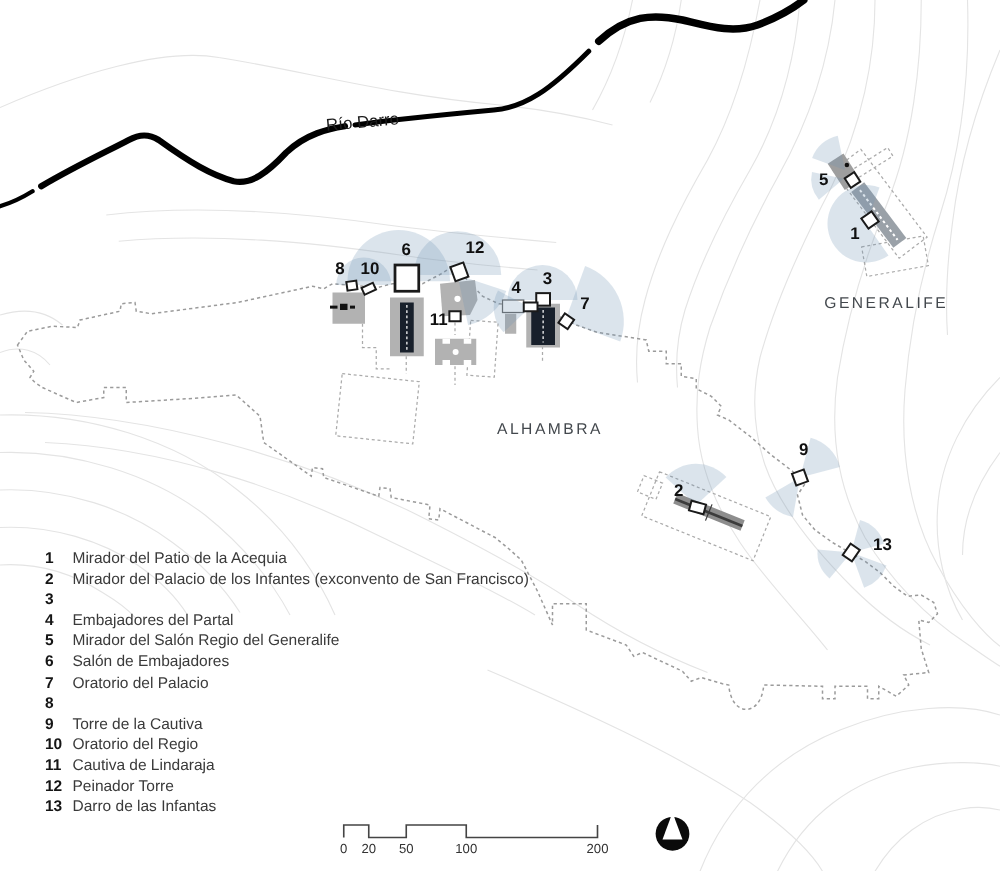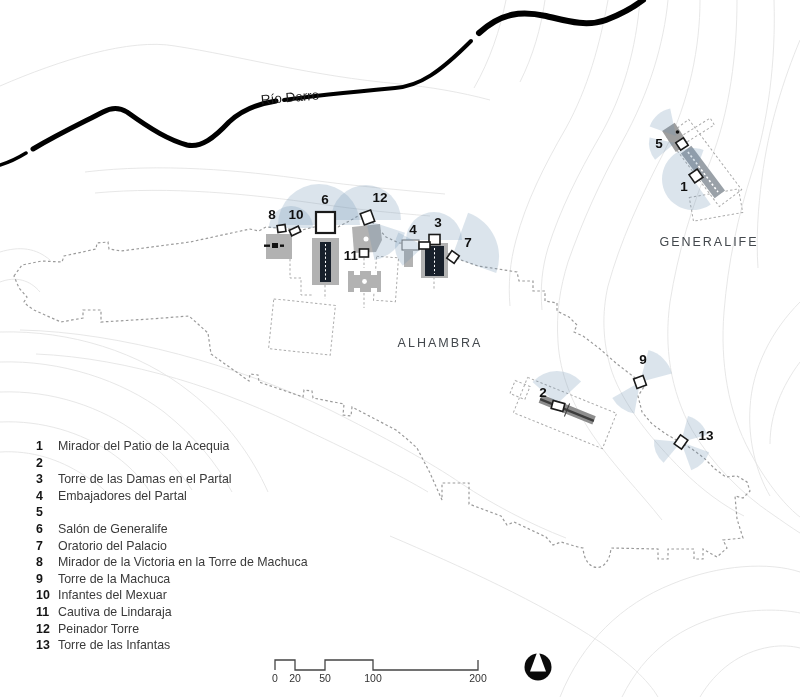--- a/index.html
+++ b/index.html
@@ -199,58 +199,58 @@
   </g>
 </svg>
 
 <div class="legend" id="legend">
       <div class="legend-row">
         <span class="legend-num">1</span>
         <span class="legend-label">Mirador del Patio de la Acequia</span>
       </div>
       <div class="legend-row">
         <span class="legend-num">2</span>
+        <span class="legend-label">Mirador del Palacio de los Infantes (exconvento de San Francisco)</span>
       </div>
       <div class="legend-row">
         <span class="legend-num">3</span>
-        <span class="legend-label">Torre de las Damas en el Partal</span>
       </div>
       <div class="legend-row">
         <span class="legend-num">4</span>
         <span class="legend-label">Embajadores del Partal</span>
       </div>
       <div class="legend-row">
         <span class="legend-num">5</span>
+        <span class="legend-label">Mirador del Salón Regio del Generalife</span>
       </div>
       <div class="legend-row">
         <span class="legend-num">6</span>
-        <span class="legend-label">Salón de Generalife</span>
+        <span class="legend-label">Salón de Embajadores</span>
       </div>
       <div class="legend-row">
         <span class="legend-num">7</span>
         <span class="legend-label">Oratorio del Palacio</span>
       </div>
       <div class="legend-row">
         <span class="legend-num">8</span>
-        <span class="legend-label">Mirador de la Victoria en la Torre de Machuca</span>
       </div>
       <div class="legend-row">
         <span class="legend-num">9</span>
-        <span class="legend-label">Torre de la Machuca</span>
+        <span class="legend-label">Torre de la Cautiva</span>
       </div>
       <div class="legend-row">
         <span class="legend-num">10</span>
-        <span class="legend-label">Infantes del Mexuar</span>
+        <span class="legend-label">Oratorio del Regio</span>
       </div>
       <div class="legend-row">
         <span class="legend-num">11</span>
         <span class="legend-label">Cautiva de Lindaraja</span>
       </div>
       <div class="legend-row">
         <span class="legend-num">12</span>
         <span class="legend-label">Peinador Torre</span>
       </div>
       <div class="legend-row">
         <span class="legend-num">13</span>
-        <span class="legend-label">Torre de las Infantas</span>
+        <span class="legend-label">Darro de las Infantas</span>
       </div>
     </div>
 </div>
 
 </body></html>

